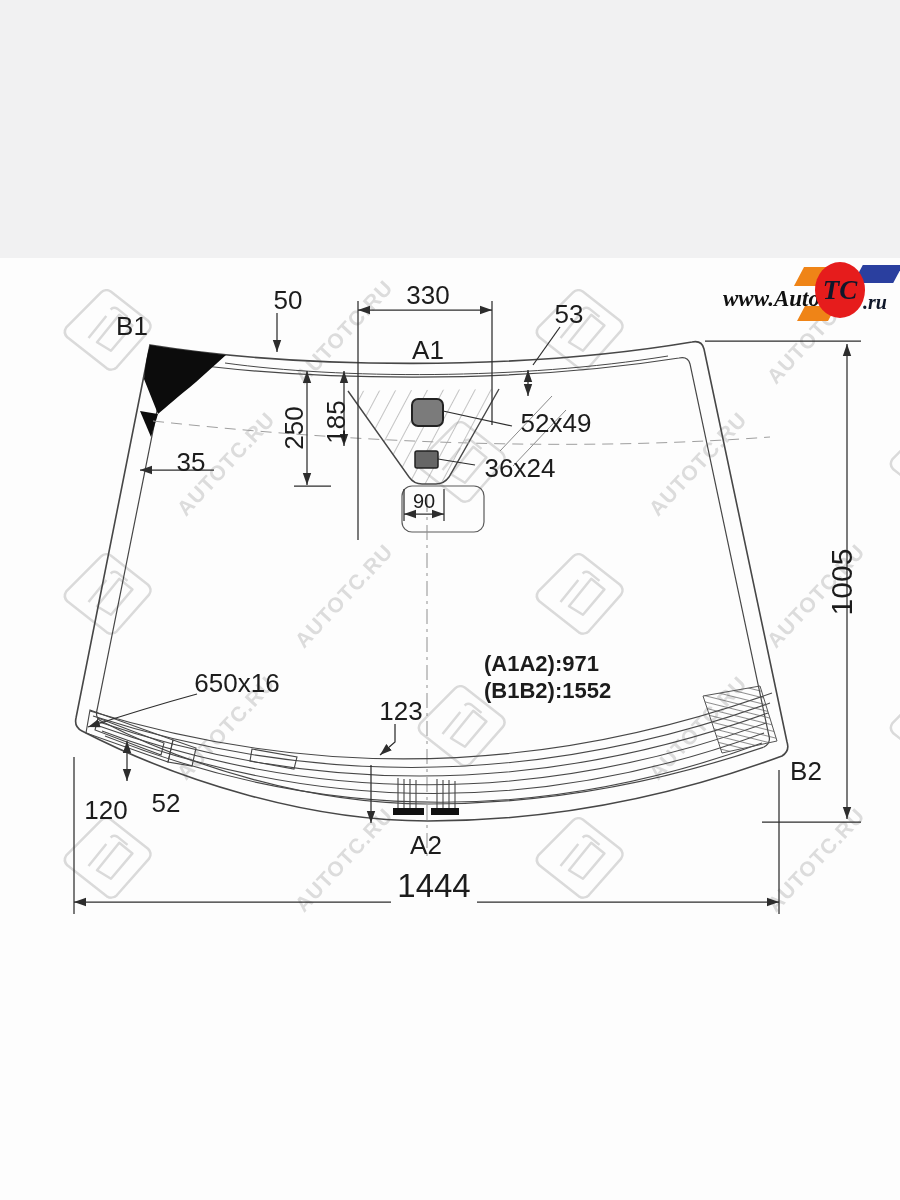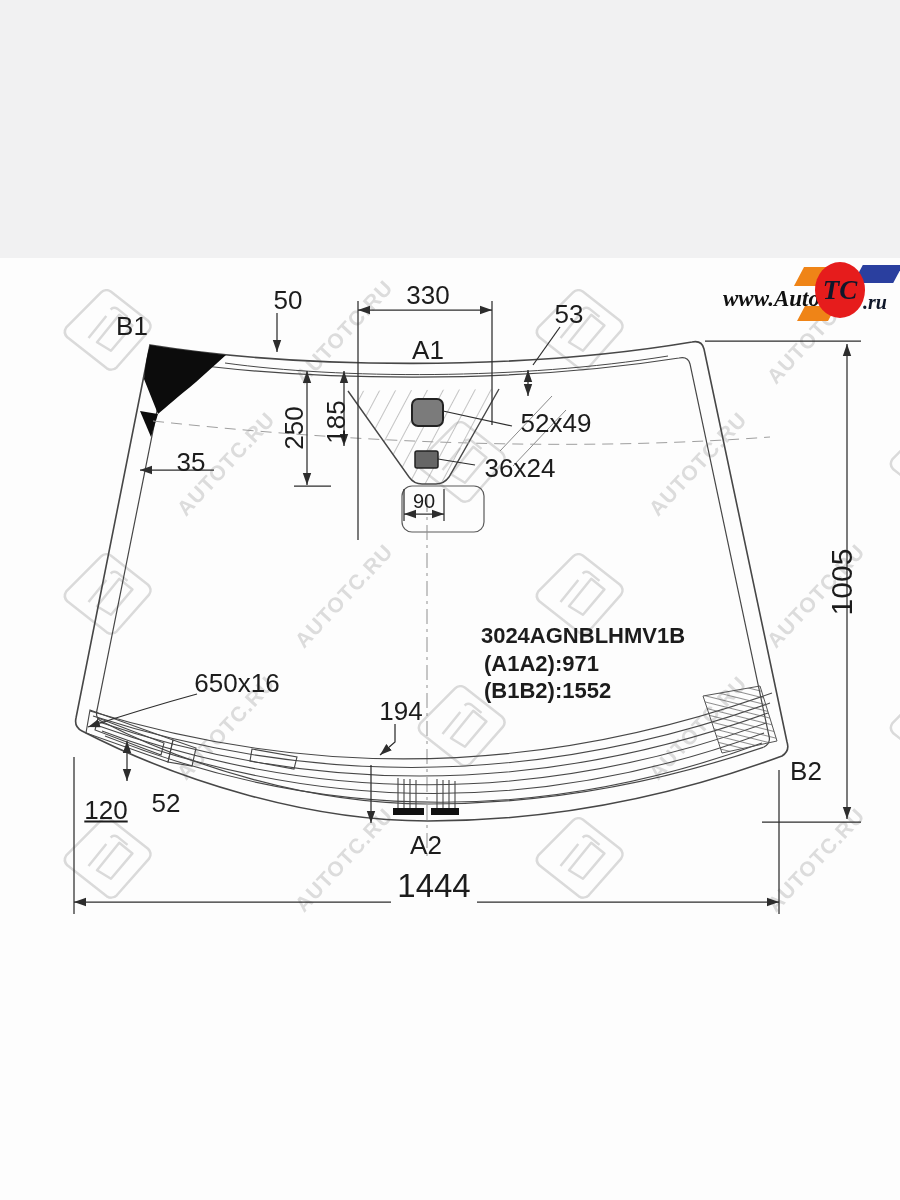--- a/index.html
+++ b/index.html
@@ -203,26 +203,25 @@
   <div class="lbl" style="left:428px;top:295px;">330</div>
   <div class="lbl" style="left:428px;top:350px;">A1</div>
   <div class="lbl" style="left:569px;top:314px;">53</div>
   <div class="lbl rot" style="left:294px;top:428px;">250</div>
   <div class="lbl rot" style="left:336px;top:422px;">185</div>
   <div class="lbl" style="left:556px;top:423px;">52x49</div>
   <div class="lbl" style="left:520px;top:468px;">36x24</div>
   <div class="lbl sm" style="left:424px;top:501px;">90</div>
   <div class="lbl" style="left:191px;top:462px;text-align:right;">35</div>
   <div class="lbl rot bigv" style="left:842px;top:582px;">1005</div>
-  <div class="lbl pn" style="left:583px;top:636px;">3024AGNBLHMV1B</div>
   <div class="lbl bold left-anchor" style="left:484px;top:664px;font-size:22px;">(A1A2):971</div>
   <div class="lbl bold left-anchor" style="left:484px;top:691px;font-size:22px;">(B1B2):1552</div>
   <div class="lbl" style="left:237px;top:683px;">650x16</div>
-  <div class="lbl" style="left:401px;top:711px;">194</div>
-  <div class="lbl" style="left:106px;top:810px;text-decoration:underline;">120</div>
+  <div class="lbl" style="left:401px;top:711px;">123</div>
+  <div class="lbl" style="left:106px;top:810px;">120</div>
   <div class="lbl" style="left:166px;top:803px;">52</div>
   <div class="lbl" style="left:426px;top:845px;">A2</div>
   <div class="lbl" style="left:798px;top:771px;margin-left:8px;">B2</div>
   <div class="lbl big" style="left:434px;top:886px;">1444</div>
 
   <div class="logo">
     <span class="lg-shape lg-or1"></span>
     <span class="lg-shape lg-bl"></span>
     <span class="lg-shape lg-or2"></span>
     <span class="lg-www">www.Auto</span>

